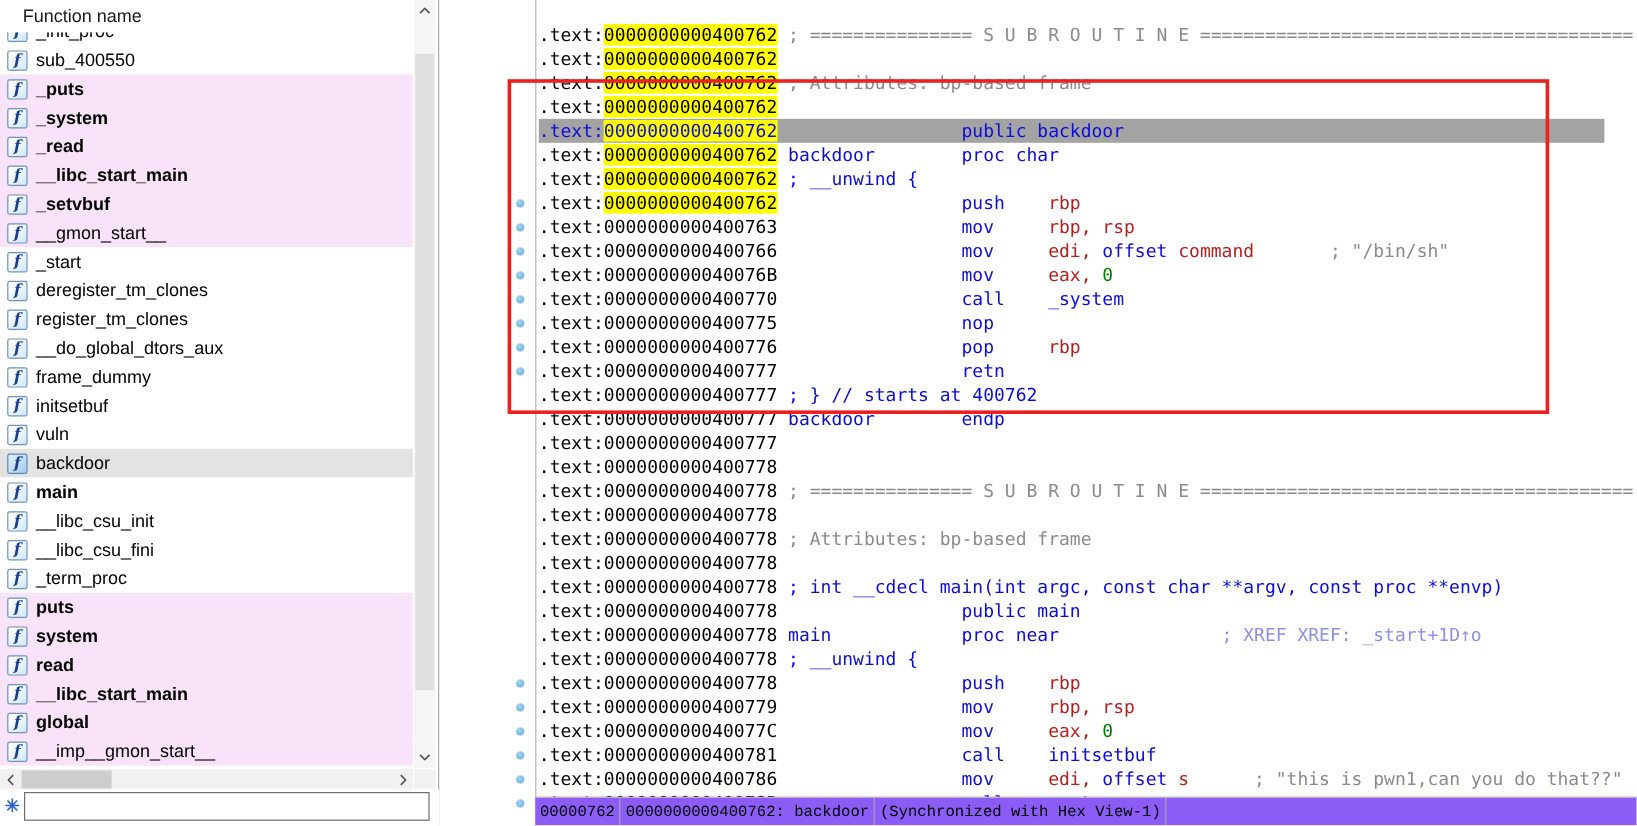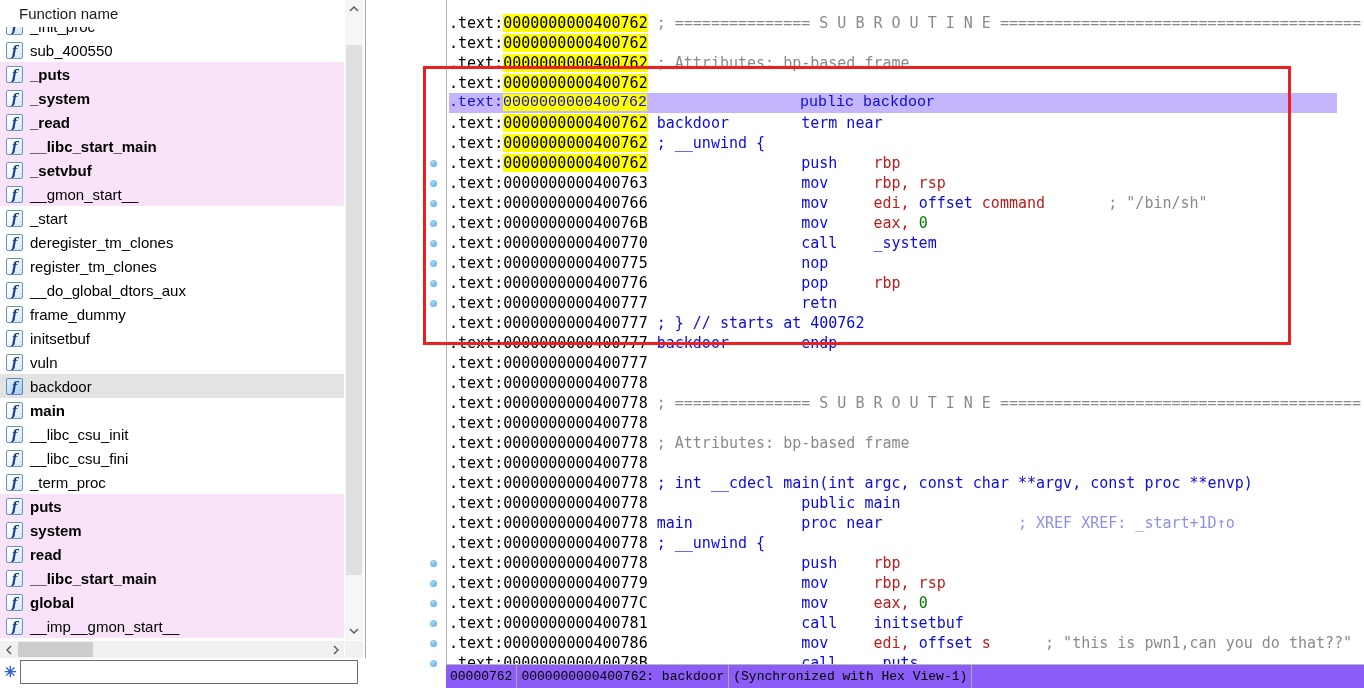--- a/index.html
+++ b/index.html
@@ -37,23 +37,23 @@
 
   
   .filter-row{position:absolute;left:0;top:658px;width:366px;height:30px;background:#fff;z-index:5;}
   .filter-icon{position:absolute;left:4px;top:5px;font-size:15px;color:#2f63cf;font-weight:bold;}
   .filter-input{position:absolute;left:20px;top:2px;width:338px;height:24px;border:1px solid #6e6e6e;
                 background:#fff;font-size:13px;padding:0 3px;box-sizing:border-box;outline:none;}
 
   
   .right-panel{position:absolute;left:446px;top:0;width:918px;height:664px;background:#fff;
                border-left:1px solid #b4b4b4;box-sizing:border-box;}
-  #listing{position:absolute;left:2px;top:13px;font:15px "DejaVu Sans Mono",monospace;}
+  #listing{position:absolute;left:2px;top:19px;font:15px "DejaVu Sans Mono",monospace;}
   .dline{position:relative;height:20px;line-height:20px;white-space:pre;}
-  .dline.cur{background:#c4b5fd;width:888px;font-family:Liberation Mono, monospace;}
+  .dline.cur{background:#a3a3a3;width:888px;}
   .hl{background:#ffff00;}
   .c-d{color:#000;}
   .c-b{color:#0b0bdc;}
   .c-r{color:#b91c1c;}
   .c-g{color:#8a8a8a;}
   .c-n{color:#007d00;}
   .c-x{color:#8f8fe3;}
   .gdot{position:absolute;left:-19px;top:7px;width:7px;height:7px;border-radius:50%;
         background:radial-gradient(circle at 35% 30%,#a8d6f2,#5ca9de);}
 
@@ -218,21 +218,21 @@
     </div>
   </div>
 
   <div class="right-panel">
     <div id="listing">
         <div class="dline"><span class="c-d">.text:</span><span class="c-d hl">0000000000400762</span><span class="c-g"> ; =============== S U B R O U T I N E ========================================</span></div>
         <div class="dline"><span class="c-d">.text:</span><span class="c-d hl">0000000000400762</span></div>
         <div class="dline"><span class="c-d">.text:</span><span class="c-d hl">0000000000400762</span><span class="c-g"> ; Attributes: bp-based frame</span></div>
         <div class="dline"><span class="c-d">.text:</span><span class="c-d hl">0000000000400762</span></div>
         <div class="dline cur"><span class="c-b">.text:</span><span class="c-b hl">0000000000400762</span><span class="c-b">                 public backdoor</span></div>
-        <div class="dline"><span class="c-d">.text:</span><span class="c-d hl">0000000000400762</span><span class="c-b"> backdoor        term near</span></div>
+        <div class="dline"><span class="c-d">.text:</span><span class="c-d hl">0000000000400762</span><span class="c-b"> backdoor        proc char</span></div>
         <div class="dline"><span class="c-d">.text:</span><span class="c-d hl">0000000000400762</span><span class="c-b"> ; __unwind {</span></div>
         <div class="dline"><span class="gdot"></span><span class="c-d">.text:</span><span class="c-d hl">0000000000400762</span><span class="c-d">                 </span><span class="c-b">push</span><span class="c-d">    </span><span class="c-r">rbp</span></div>
         <div class="dline"><span class="gdot"></span><span class="c-d">.text:</span><span class="c-d">0000000000400763</span><span class="c-d">                 </span><span class="c-b">mov</span><span class="c-d">     </span><span class="c-r">rbp, rsp</span></div>
         <div class="dline"><span class="gdot"></span><span class="c-d">.text:</span><span class="c-d">0000000000400766</span><span class="c-d">                 </span><span class="c-b">mov</span><span class="c-d">     </span><span class="c-r">edi, </span><span class="c-b">offset</span><span class="c-r"> command</span><span class="c-d">       </span><span class="c-g">; "/bin/sh"</span></div>
         <div class="dline"><span class="gdot"></span><span class="c-d">.text:</span><span class="c-d">000000000040076B</span><span class="c-d">                 </span><span class="c-b">mov</span><span class="c-d">     </span><span class="c-r">eax, </span><span class="c-n">0</span></div>
         <div class="dline"><span class="gdot"></span><span class="c-d">.text:</span><span class="c-d">0000000000400770</span><span class="c-d">                 </span><span class="c-b">call</span><span class="c-d">    </span><span class="c-b">_system</span></div>
         <div class="dline"><span class="gdot"></span><span class="c-d">.text:</span><span class="c-d">0000000000400775</span><span class="c-d">                 </span><span class="c-b">nop</span></div>
         <div class="dline"><span class="gdot"></span><span class="c-d">.text:</span><span class="c-d">0000000000400776</span><span class="c-d">                 </span><span class="c-b">pop</span><span class="c-d">     </span><span class="c-r">rbp</span></div>
         <div class="dline"><span class="gdot"></span><span class="c-d">.text:</span><span class="c-d">0000000000400777</span><span class="c-d">                 </span><span class="c-b">retn</span></div>
         <div class="dline"><span class="c-d">.text:</span><span class="c-d">0000000000400777</span><span class="c-b"> ; } // starts at 400762</span></div>

